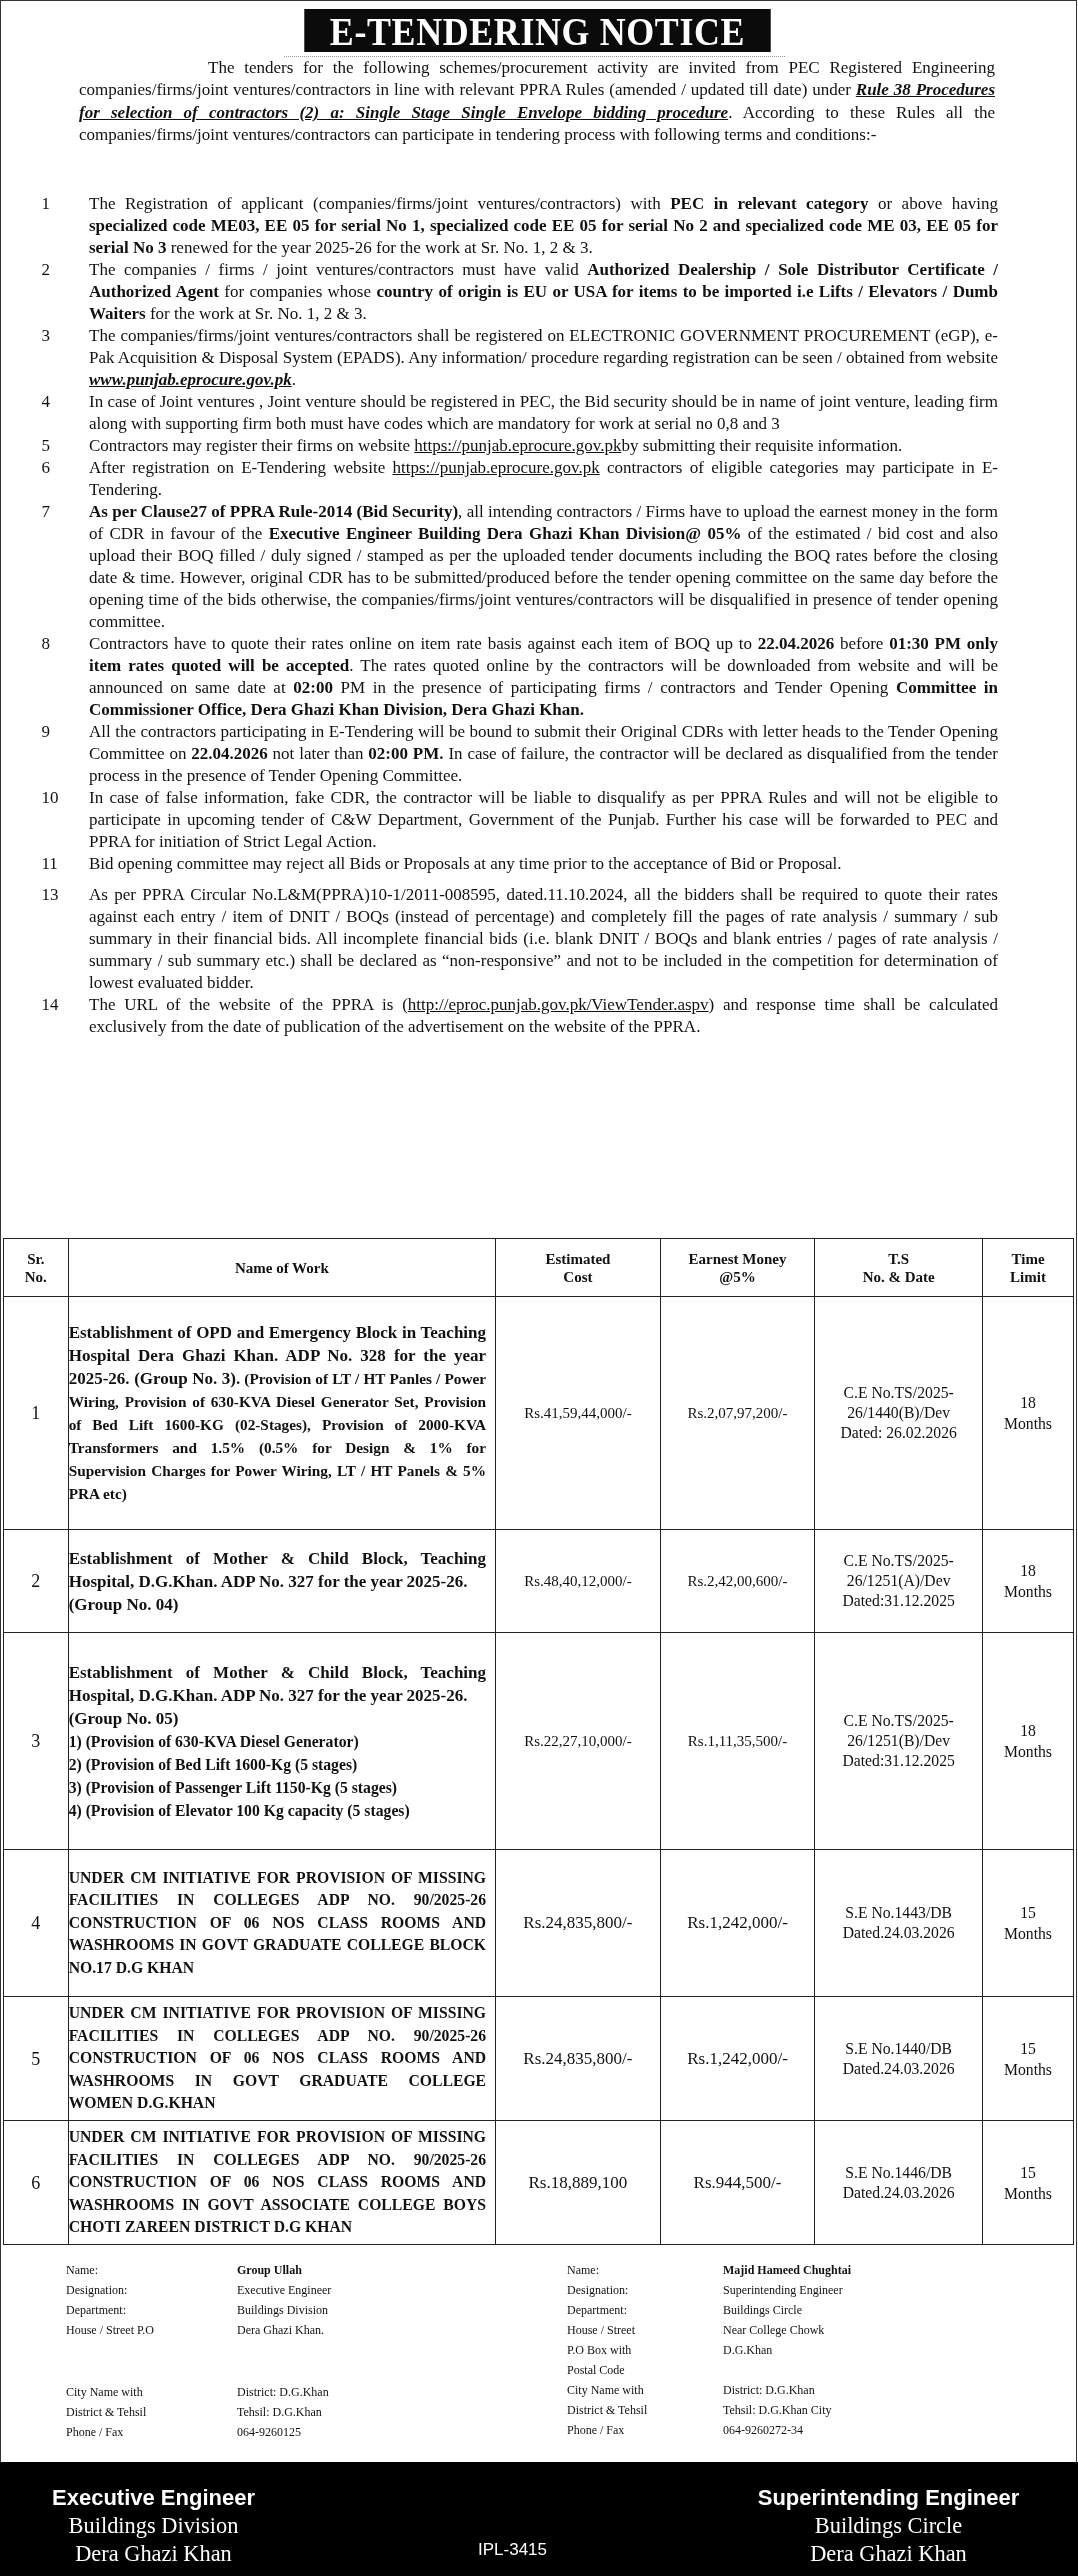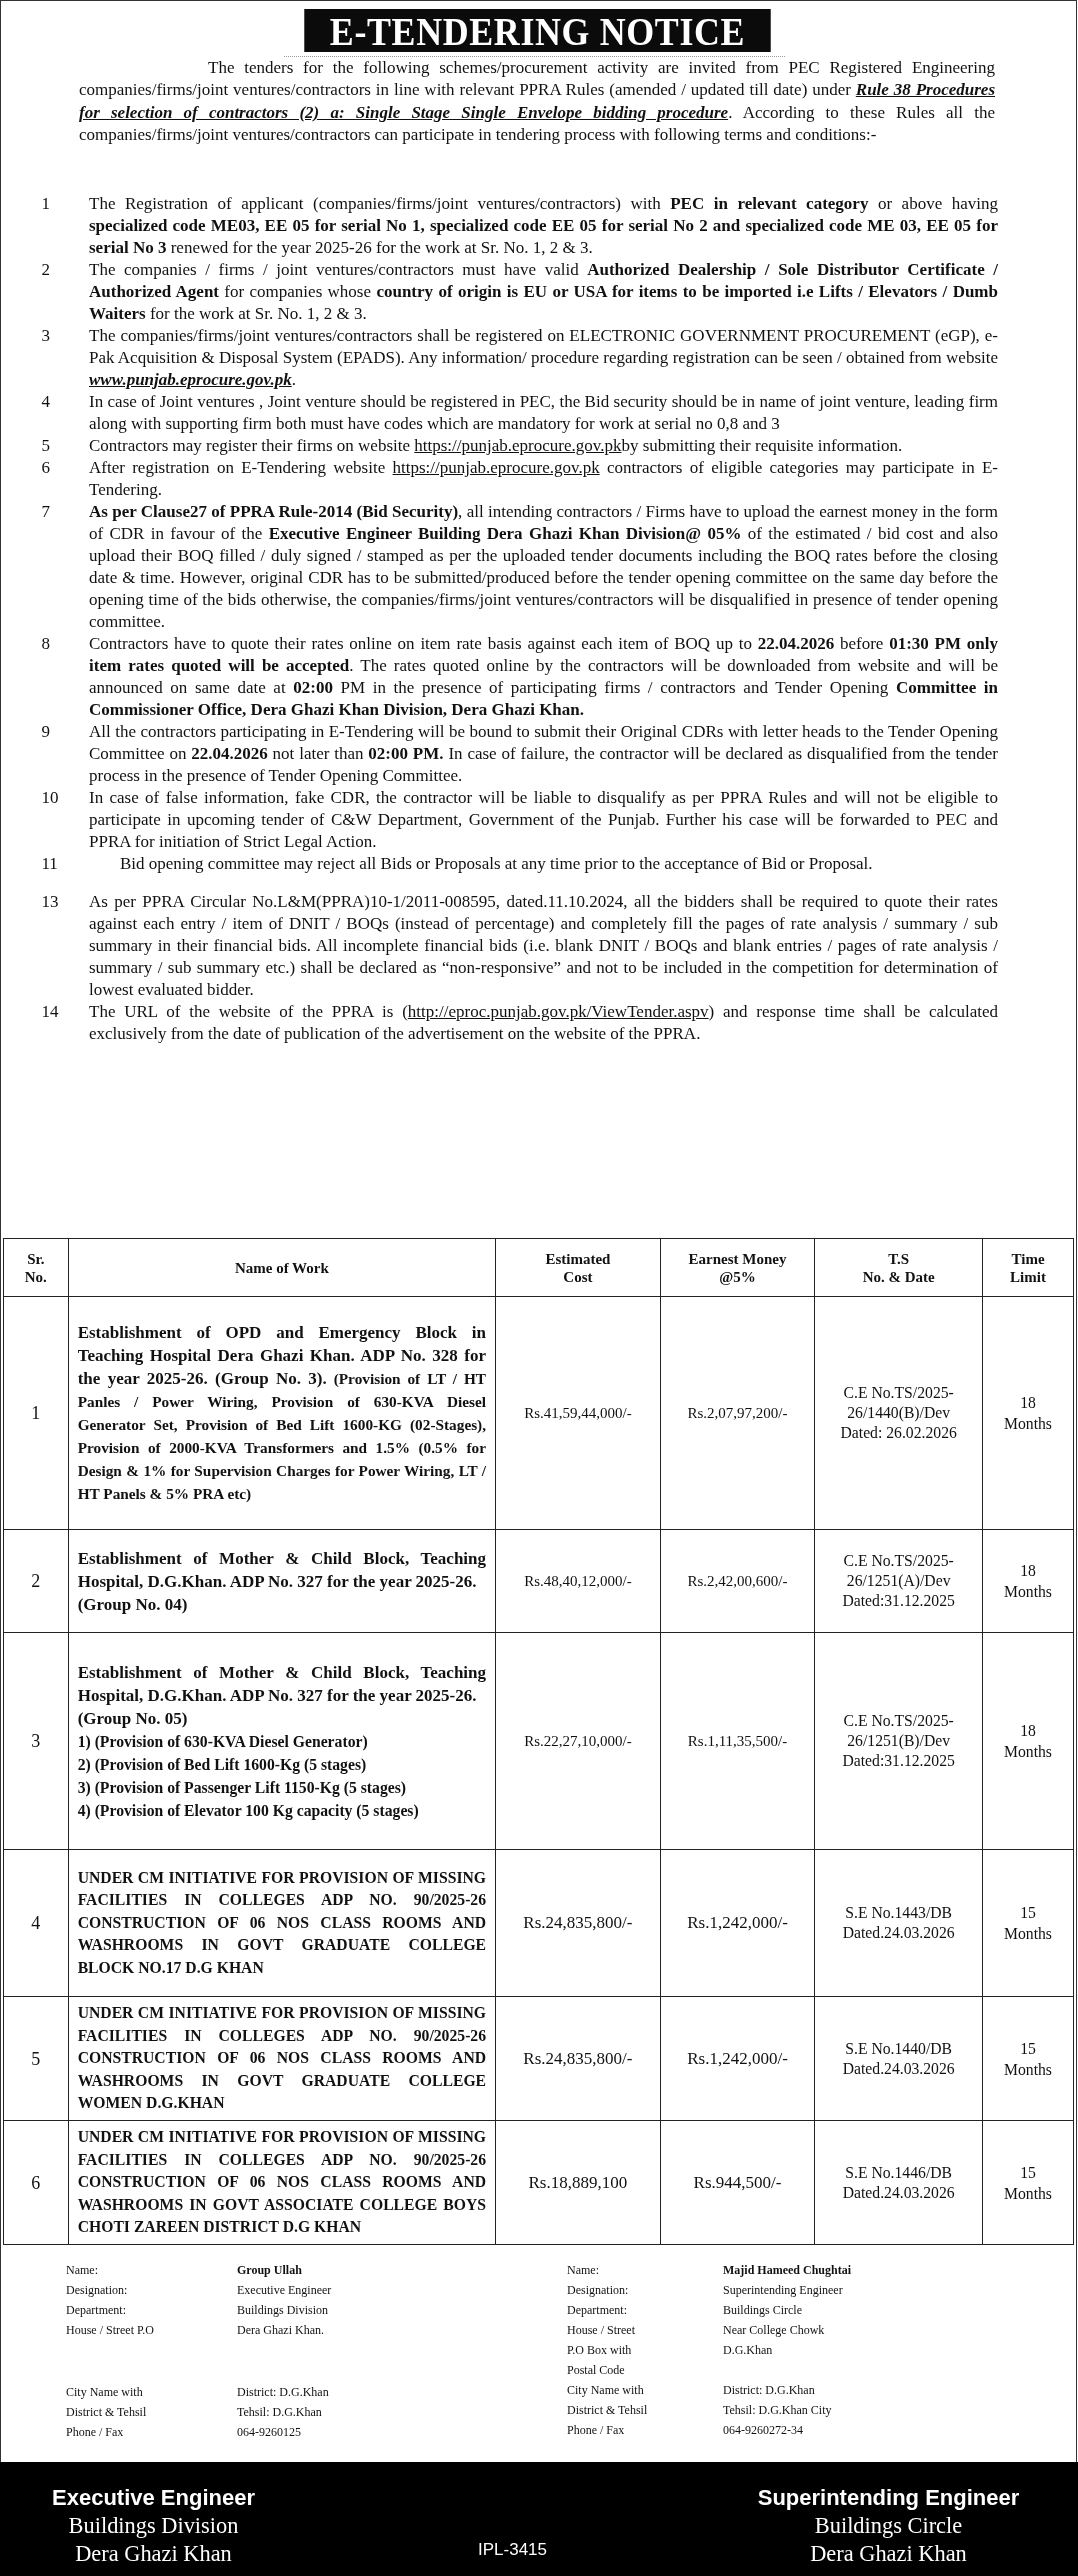--- a/index.html
+++ b/index.html
@@ -27,39 +27,39 @@
     font-size: 17px; line-height: 22.4px; text-align: justify; text-indent: 129px;
   }
   .intro .rule { font-weight: bold; font-style: italic; text-decoration: underline; }
   .terms {
     position: absolute; left: 37px; top: 193px; width: 961px;
     font-size: 17px; line-height: 22px;
   }
   .term { display: flex; margin-bottom: 0; }
   .term .num { width: 52px; flex: none; padding-left: 4.5px; box-sizing: border-box; }
   .term .txt { flex: 1; text-align: justify; }
-  .term.gap-after { margin-bottom: 16px; gap: 31px; }
+  .term.gap-after { margin-bottom: 9px; }
   .b { font-weight: bold; }
   .u { text-decoration: underline; }
   .bi-u { font-weight: bold; font-style: italic; text-decoration: underline; }
 
   table.works {
     position: absolute; left: 3px; top: 1238px; width: 1071px;
     border-collapse: collapse; table-layout: fixed;
     font-family: "Liberation Serif", serif;
   }
   table.works th, table.works td {
     border: 1.5px solid #222; vertical-align: middle; text-align: center;
     padding: 0 4.5px;
   }
   table.works th { font-size: 15px; line-height: 18px; height: 57px; font-weight: bold; }
   table.works td { font-size: 14px; line-height: 18px; }
   table.works td.sr { font-size: 18px; }
   table.works td.work {
-    text-align: justify; padding: 3px 9px 3px 9px;
+    text-align: justify; padding: 3px 9px 3px 0;
     font-size: 17px; line-height: 23px; font-weight: bold;
   }
   table.works td.work .sub { font-weight: bold; font-size: 15.3px; }
   table.works td.work .lst { display: block; padding-left: 25.4px; text-indent: -25.4px; font-size: 15.7px; }
   table.works td.work.caps { font-size: 15.7px; line-height: 22.4px; }
   table.works td.amt { font-size: 15px; }
   table.works td.amt.big { font-size: 17px; }
   table.works td.ts { font-size: 15.7px; line-height: 20px; }
   table.works td.tl { font-size: 15.7px; line-height: 21px; }
 

